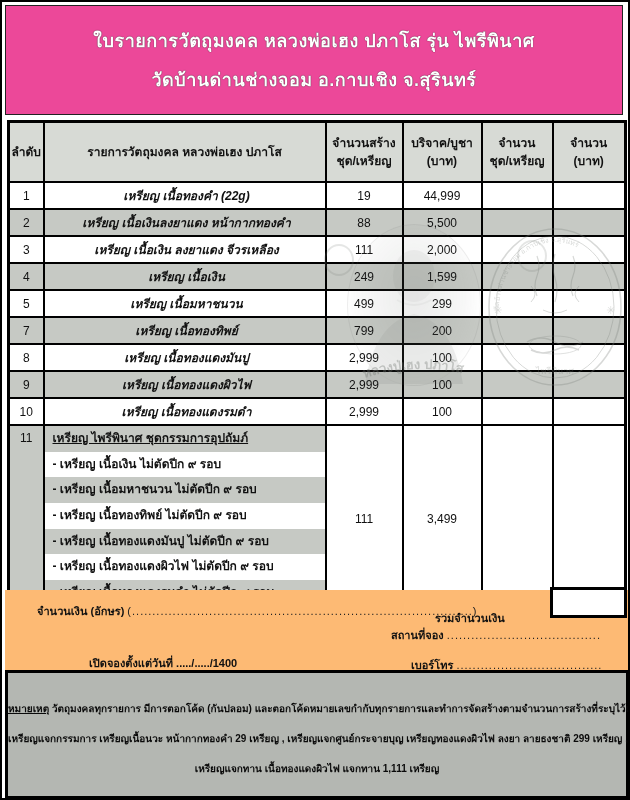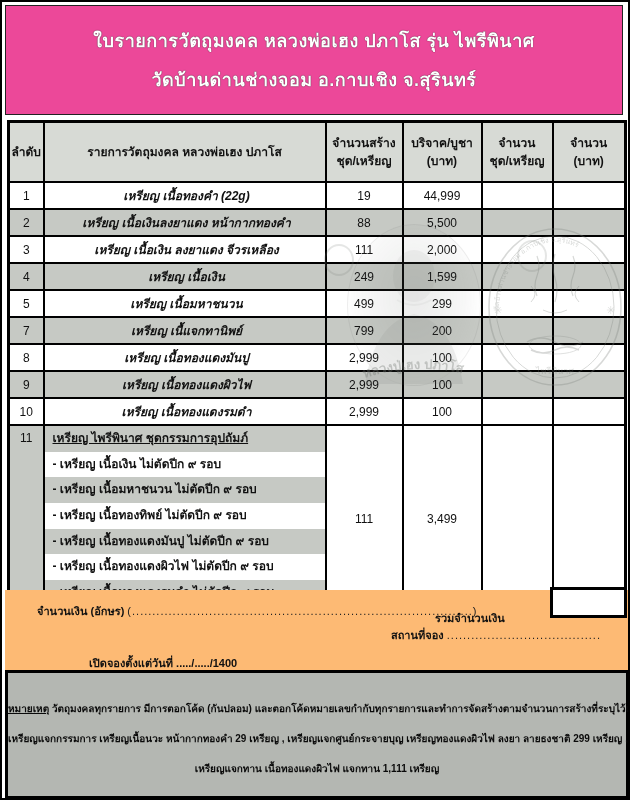--- a/index.html
+++ b/index.html
@@ -151,21 +151,21 @@
         <tr class="plain">
           <td class="c-no">5</td>
           <td class="c-item">เหรียญ เนื้อมหาชนวน</td>
           <td class="c-num">499</td>
           <td class="c-num">299</td>
           <td></td>
           <td></td>
         </tr>
         <tr class="stripe">
           <td class="c-no">7</td>
-          <td class="c-item">เหรียญ เนื้แจกทานิพย์</td>
+          <td class="c-item">เหรียญ เนื้อทองทิพย์</td>
           <td class="c-num">799</td>
           <td class="c-num">200</td>
           <td></td>
           <td></td>
         </tr>
         <tr class="plain">
           <td class="c-no">8</td>
           <td class="c-item">เหรียญ เนื้อทองแดงมันปู</td>
           <td class="c-num">2,999</td>
           <td class="c-num">100</td>
@@ -255,20 +255,24 @@
     <div class="fld f-total">รวมจำนวนเงิน</div>
     <div class="total-box"></div>
     <div class="fld f-place">
       <span>สถานที่จอง</span>
       <span class="dots">......................................</span>
     </div>
     <div class="fld f-date">
       <span>เปิดจองตั้งแต่วันที่</span>
       <span>...../...../1400</span>
     </div>
+    <div class="fld f-phone">
+      <span>เบอร์โทร</span>
+      <span class="dots">....................................</span>
+    </div>
   </div>
 
   <div class="footer-band">
     <div class="fl fl1">
       <span class="u2">หมายเหตุ</span>
       <span>วัตถุมงคลทุกรายการ มีการตอกโค้ด (กันปลอม) และตอกโค้ดหมายเลขกำกับทุกรายการและทำการจัดสร้างตามจำนวนการสร้างที่ระบุไว้เท่านั้น</span>
     </div>
     <div class="fl fl2">เหรียญแจกกรรมการ เหรียญเนื้อนวะ หน้ากากทองคำ 29 เหรียญ , เหรียญแจกศูนย์กระจายบุญ เหรียญทองแดงผิวไฟ ลงยา ลายธงชาติ  299 เหรียญ ,</div>
     <div class="fl fl3">เหรียญแจกทาน เนื้อทองแดงผิวไฟ แจกทาน  1,111 เหรียญ</div>
   </div>

